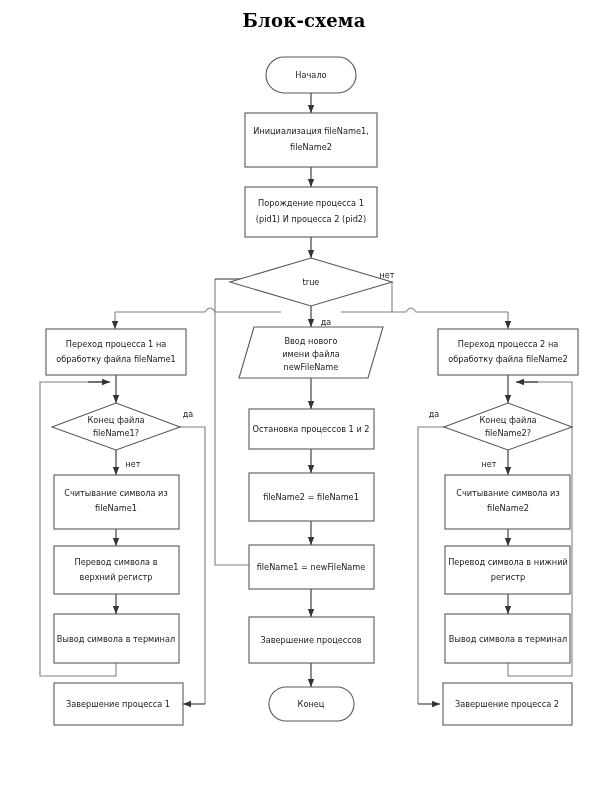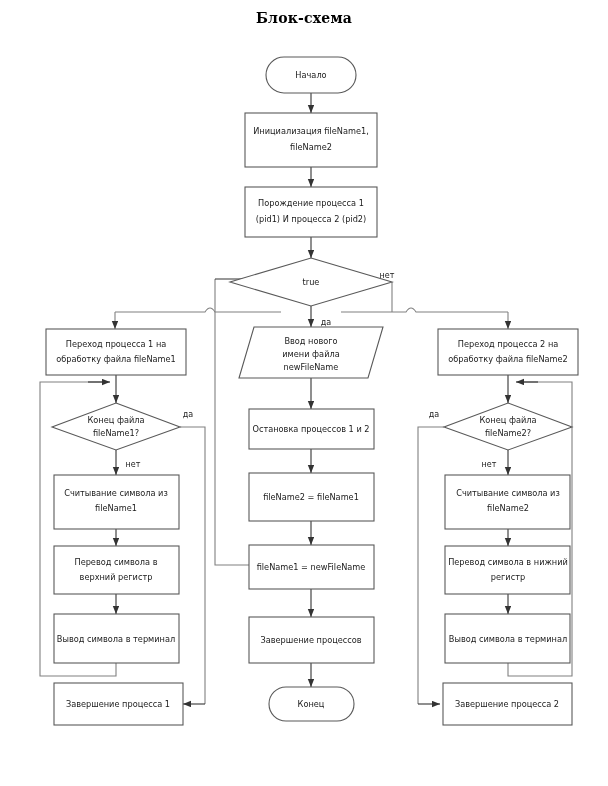--- a/index.html
+++ b/index.html
@@ -1,21 +1,21 @@
 <!DOCTYPE html>
 <html><head>
 <meta charset="utf-8">
 <style>
   html,body{margin:0;padding:0;background:#ffffff;}
   body{width:608px;height:786px;position:relative;overflow:hidden;
        font-family:"DejaVu Sans","Liberation Sans",sans-serif;}
   #chart-title{
     position:absolute;left:0;top:10px;width:608px;text-align:center;
     font-family:"DejaVu Serif","Liberation Serif",serif;
-    font-weight:bold;font-size:14px;color:#000;letter-spacing:.2px;
+    font-weight:bold;font-size:18px;color:#000;letter-spacing:.2px;
   }
   svg#flow{position:absolute;left:0;top:0;width:608px;height:786px;}
   svg#flow text{font-family:"DejaVu Sans","Liberation Sans",sans-serif;
     font-size:8.2px;fill:#1a1a1a;text-anchor:middle;dominant-baseline:middle;}
   svg#flow text.lbl{font-size:8px;fill:#1a1a1a;}
   .shape{fill:#ffffff;stroke:#595959;stroke-width:1.1;}
   .rounded{fill:#ffffff;stroke:#595959;stroke-width:1.1;}
   .conn{fill:none;stroke:#808080;stroke-width:1.1;}
   .conn-dark{fill:none;stroke:#333333;stroke-width:1.1;}
 </style>

